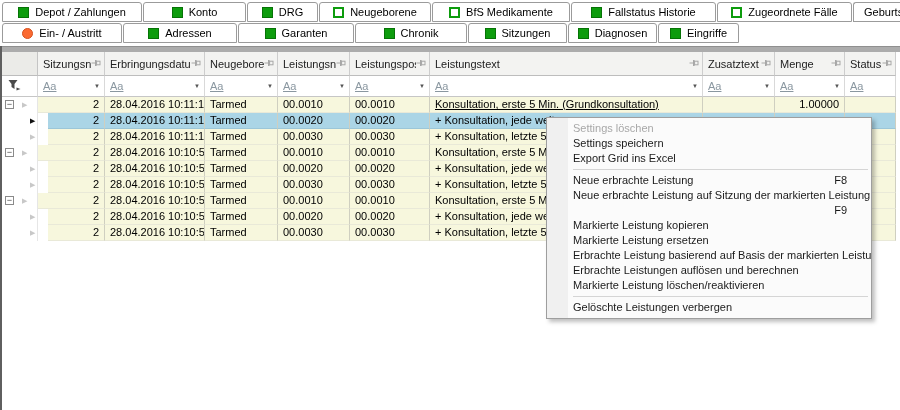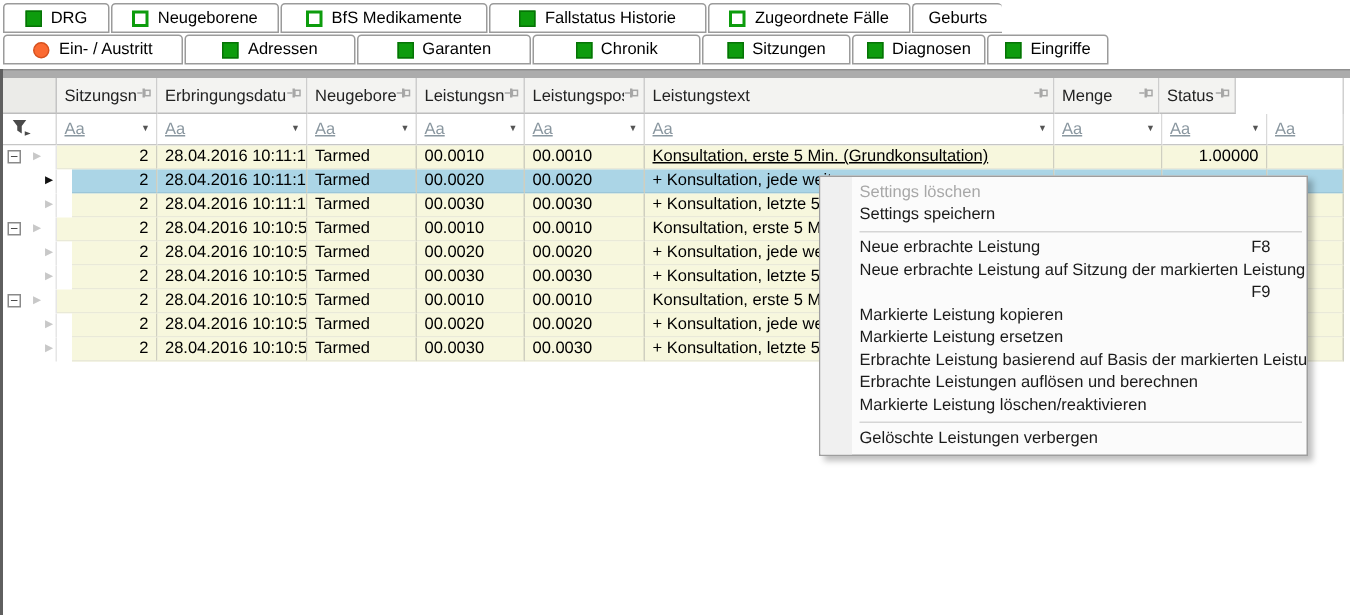--- a/index.html
+++ b/index.html
@@ -67,20 +67,28 @@
       color:#1a1a1a;white-space:nowrap;overflow:hidden;cursor:default;}
   .mi.disabled{color:#a8a8a8;}
   .mi .sc{position:absolute;right:24px;top:0;}
   .msep{border-top:1px solid #d5d5d5;height:0;margin:3px 3px 3px 26px;}
 </style>
 </head>
 <body>
 
 <div class="screen">
   <div class="tab-row tab-row-1" id="tabrow1">
+      <div class="tab" style="width: 140px;">
+        <span class="ticon sq-filled"></span>
+        <span class="tlabel">Depot / Zahlungen</span>
+      </div>
+      <div class="tab" style="width: 103px;">
+        <span class="ticon sq-filled"></span>
+        <span class="tlabel">Konto</span>
+      </div>
       <div class="tab" style="width: 71px;">
         <span class="ticon sq-filled"></span>
         <span class="tlabel">DRG</span>
       </div>
       <div class="tab" style="width: 112px; text-align: center;">
         <span class="ticon sq-outline"></span>
         <span class="tlabel">Neugeborene</span>
       </div>
       <div class="tab" style="width: 138px;">
         <span class="ticon sq-outline"></span>
@@ -173,20 +181,28 @@
             </svg></span>
         </div>
         <div class="cell hcell" style="width: 273px; flex: 0 0 273px;">
           <span class="htext">Leistungstext</span>
           <span><svg class="pin" width="10" height="10" viewBox="0 0 10 10">
               <path d="M0.5 5 H4" stroke="#9a9a9a" fill="none"></path>
               <rect x="4" y="2" width="1.6" height="6" fill="#9a9a9a"></rect>
               <rect x="5.6" y="3.2" width="3.4" height="3.6" fill="none" stroke="#9a9a9a"></rect>
             </svg></span>
         </div>
+        <div class="cell hcell" style="width: 72px; flex: 0 0 72px;">
+          <span class="htext">Zusatztext</span>
+          <span><svg class="pin" width="10" height="10" viewBox="0 0 10 10">
+              <path d="M0.5 5 H4" stroke="#9a9a9a" fill="none"></path>
+              <rect x="4" y="2" width="1.6" height="6" fill="#9a9a9a"></rect>
+              <rect x="5.6" y="3.2" width="3.4" height="3.6" fill="none" stroke="#9a9a9a"></rect>
+            </svg></span>
+        </div>
         <div class="cell hcell" style="width: 70px; flex: 0 0 70px;">
           <span class="htext">Menge</span>
           <span><svg class="pin" width="10" height="10" viewBox="0 0 10 10">
               <path d="M0.5 5 H4" stroke="#9a9a9a" fill="none"></path>
               <rect x="4" y="2" width="1.6" height="6" fill="#9a9a9a"></rect>
               <rect x="5.6" y="3.2" width="3.4" height="3.6" fill="none" stroke="#9a9a9a"></rect>
             </svg></span>
         </div>
         <div class="cell hcell" style="width: 51px; flex: 0 0 51px;">
           <span class="htext">Status</span>
@@ -378,20 +394,21 @@
           <div class="cell dcell" style="width: 72px; flex: 0 0 72px;"></div>
           <div class="cell dcell al-r" style="width: 70px; flex: 0 0 70px;"></div>
           <div class="cell dcell" style="width: 51px; flex: 0 0 51px;"></div>
         </div>
       </div>
   </div>
   <div class="left-edge"></div>
   <div class="ctx" id="ctx">
       <div class="mi disabled"><span>Settings löschen</span></div>
       <div class="mi"><span>Settings speichern</span></div>
+      <div class="mi"><span>Export Grid ins Excel</span></div>
       <div class="msep"></div>
       <div class="mi"><span>Neue erbrachte Leistung</span><span class="sc">F8</span></div>
       <div class="mi"><span>Neue erbrachte Leistung auf Sitzung der markierten Leistung</span></div>
       <div class="mi"><span class="sc">F9</span></div>
       <div class="mi"><span>Markierte Leistung kopieren</span></div>
       <div class="mi"><span>Markierte Leistung ersetzen</span></div>
       <div class="mi"><span>Erbrachte Leistung basierend auf Basis der markierten Leistung ersetzen</span></div>
       <div class="mi"><span>Erbrachte Leistungen auflösen und berechnen</span></div>
       <div class="mi"><span>Markierte Leistung löschen/reaktivieren</span></div>
       <div class="msep"></div>

